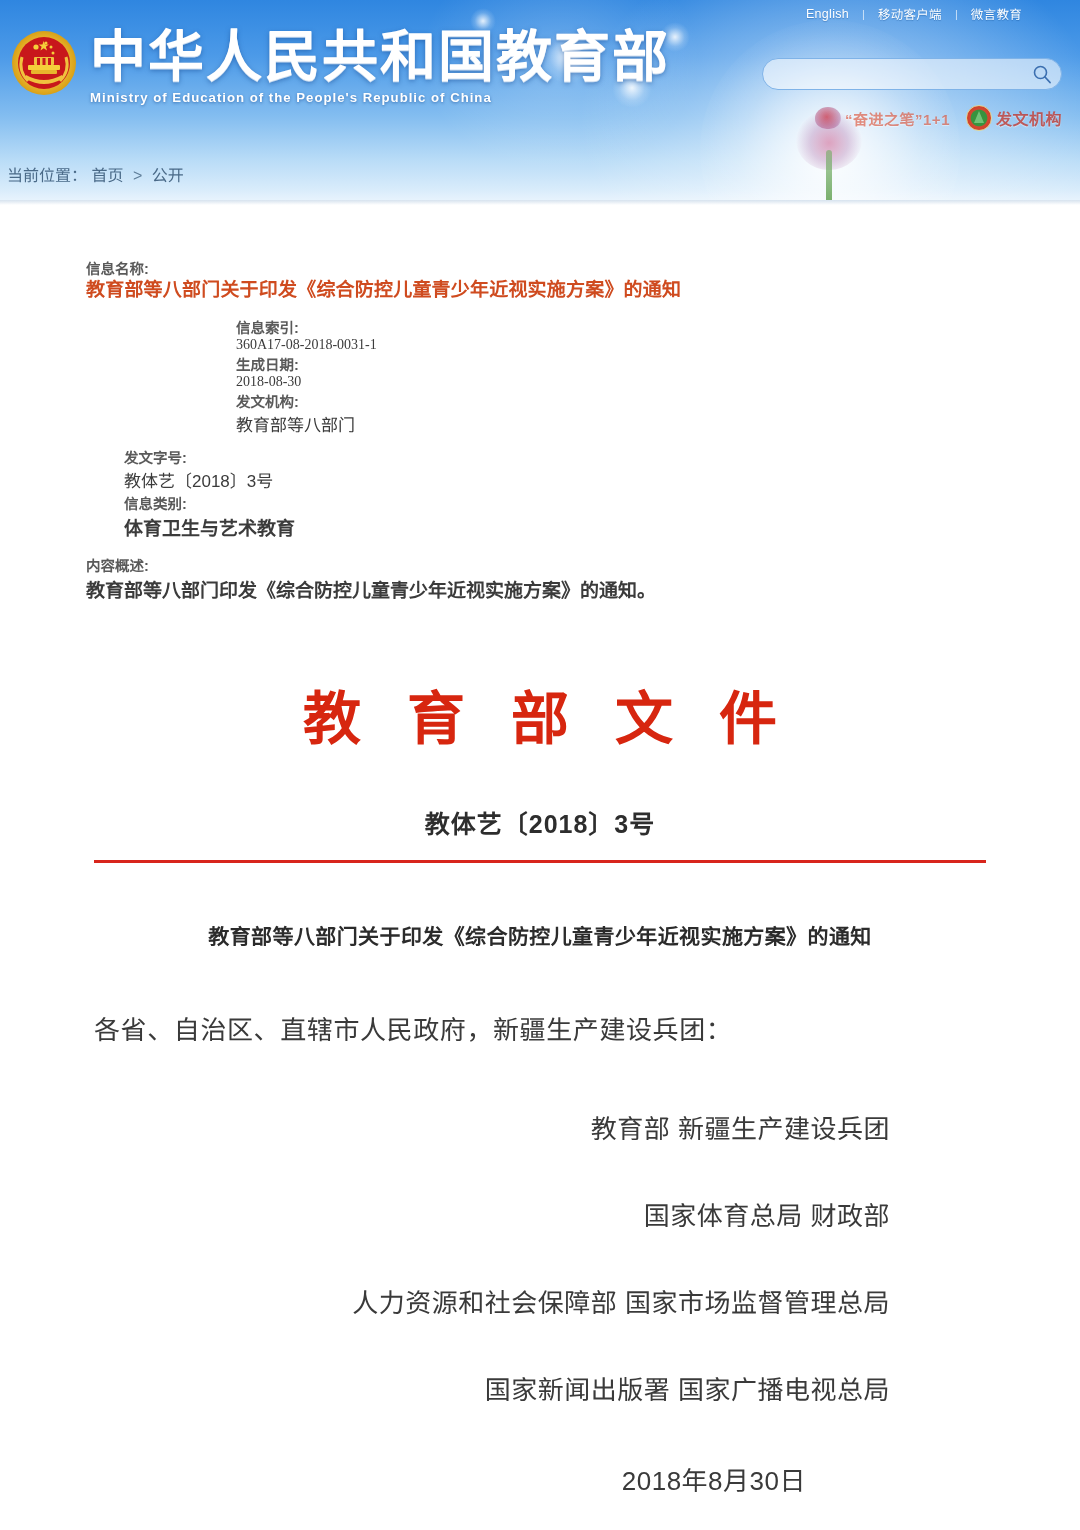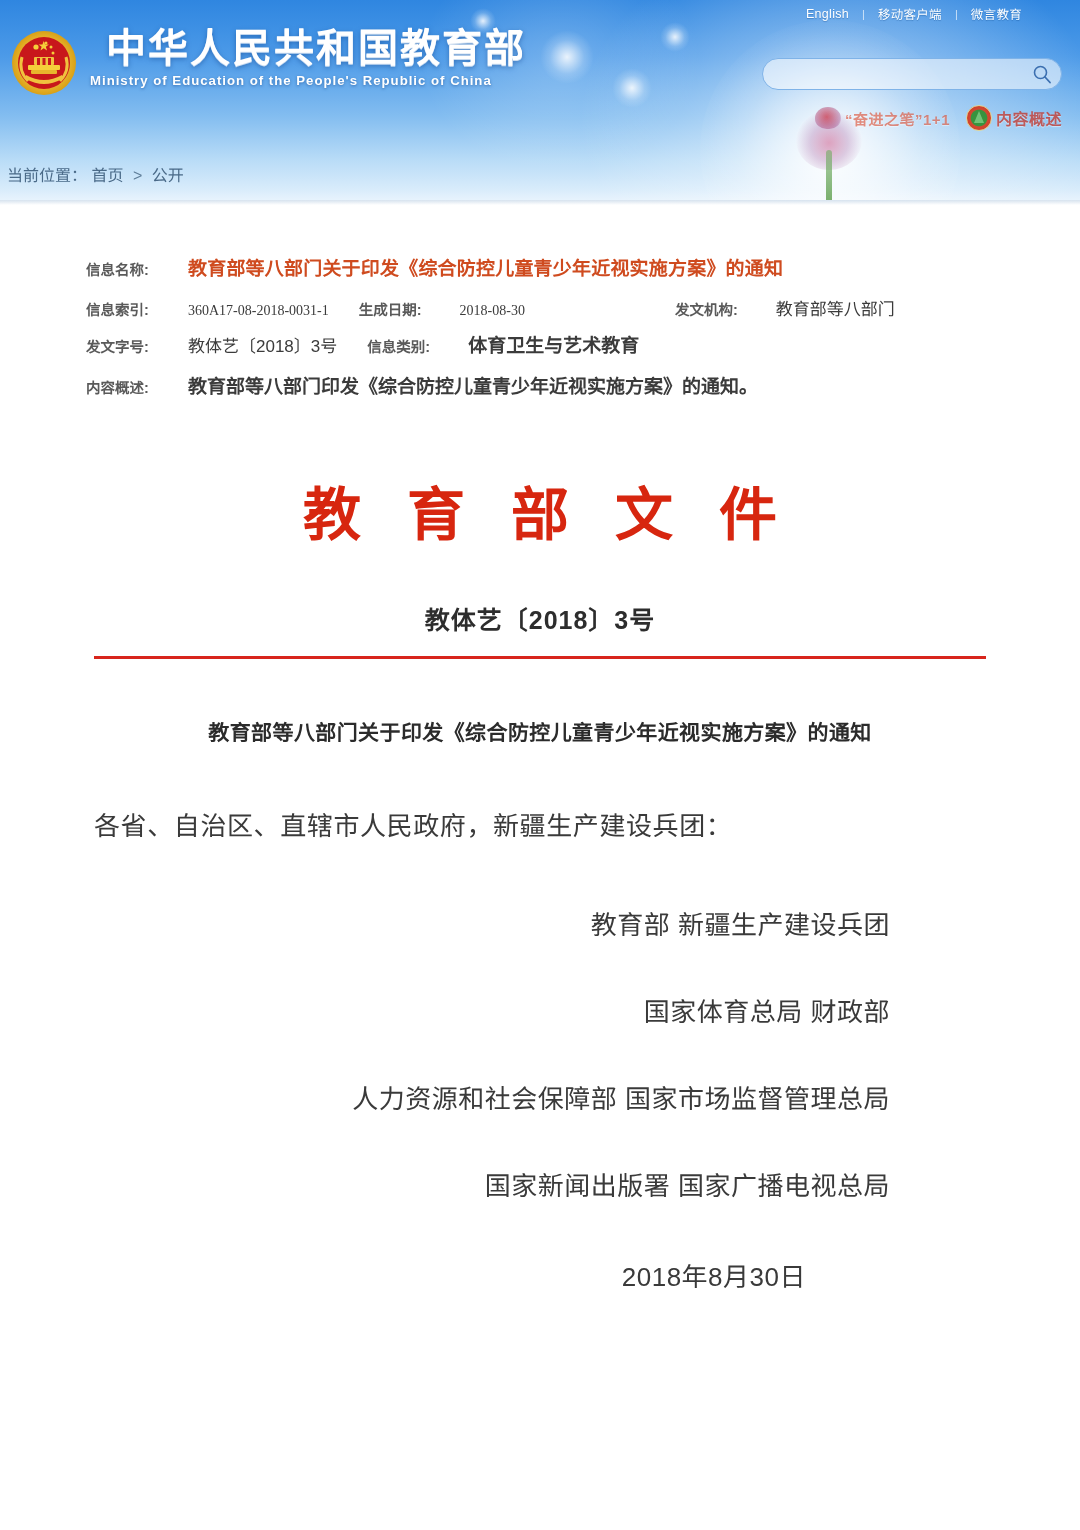--- a/index.html
+++ b/index.html
@@ -96,28 +96,27 @@
   .emblem {
     width: 72px; height: 72px;
     position: relative;
     margin-top: 2px;
     margin-right: 10px;
     flex: 0 0 auto;
   }
   .brand-text { padding-top: 2px; }
   .brand-cn {
     font-family: "DejaVu Sans", "Liberation Sans", sans-serif;
-    font-size: 40px;
+    font-size: 56px;
     font-weight: bold;
     color: #ffffff;
     letter-spacing: 2px;
     line-height: 1.08;
     text-shadow: 0 1px 0 rgba(255,255,255,.7), 0 2px 5px rgba(20,70,140,.55);
     white-space: nowrap;
-    margin-left: 16px;
   }
   .brand-en {
     font-family: "Liberation Sans", sans-serif;
     font-size: 13.2px;
     font-weight: bold;
     color: #ffffff;
     letter-spacing: 1.0px;
     margin-top: 3px;
     text-shadow: 0 1px 3px rgba(20,70,140,.6);
     white-space: nowrap;
@@ -226,20 +225,21 @@
   }
   .infoblock {
     margin: 52px auto 0 auto;
     width: 912px;
     padding-left: 2px;
   }
   .inforow {
     display: flex;
     align-items: baseline;
     margin-bottom: 10px;
+    flex-direction: column;
   }
   .lbl {
     color: #5a5a5a;
     font-size: 14.5px;
     font-weight: bold;
     white-space: nowrap;
     flex: 0 0 auto;
   }
   .lbl-w { width: 102px; }
   .val-title {
@@ -414,21 +414,21 @@
       </button>
     </div>
 
     <div class="badges">
       <div class="badge">
         <span class="badge-pen-mark"></span>
         <span class="badge-pen-label">“奋进之笔”1+1</span>
       </div>
       <div class="badge">
         <span class="badge-ball-icon"></span>
-        <span class="badge-ball-label">内容概述</span>
+        <span class="badge-ball-label">发文机构</span>
       </div>
     </div>
 
     <div class="breadcrumb">
       <span>当前位置：</span>
       <a href="#">首页</a>
       <span class="bcsep">&gt;</span>
       <a href="#">公开</a>
     </div>
   </div>

